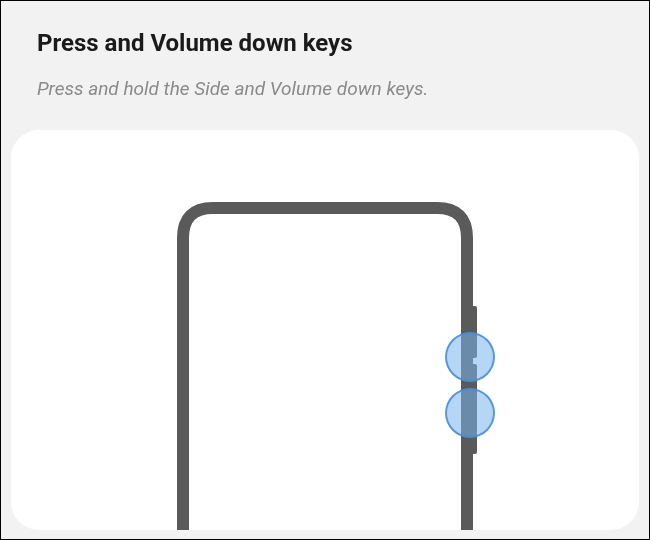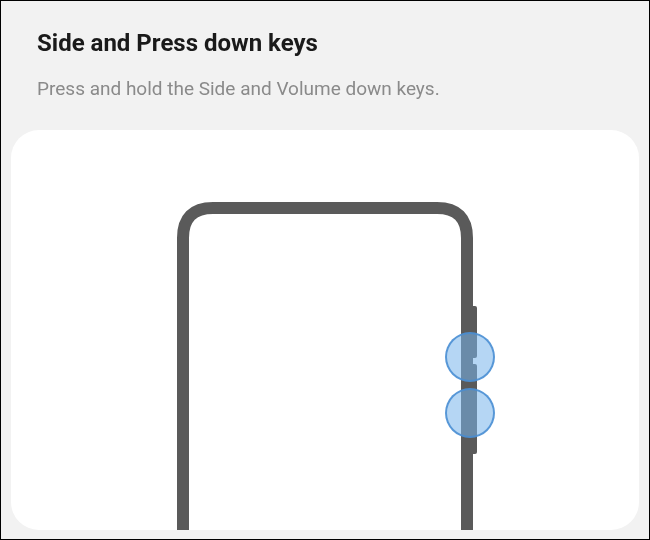--- a/index.html
+++ b/index.html
@@ -22,20 +22,21 @@
     .title {
       font-size: 24px;
       font-weight: 700;
       color: #1a1a1a;
       margin-bottom: 20px;
     }
     .subtitle {
       font-size: 19px;
       color: #8a8a8a;
       font-weight: 400;
+      font-style: italic;
     }
     .card {
       background: #ffffff;
       margin: 12px 10px 0 10px;
       border-radius: 28px;
       height: 400px;
       position: relative;
       overflow: hidden;
     }
     .phone-illustration {
@@ -82,21 +83,21 @@
     }
     .side-button-lower {
       top: 162px;
       height: 90px;
     }
   </style>
 </head>
 <body>
 
 <div class="header">
-  <h1 class="title">Side and Press down keys</h1>
+  <h1 class="title">Press and Volume down keys</h1>
   <p class="subtitle">Press and hold the Side and Volume down keys.</p>
 </div>
 
 <div class="card">
   <div class="phone-illustration">
     <svg class="phone-outline" viewBox="0 0 296 340" xmlns="http://www.w3.org/2000/svg">
       <path d="M 6 340 L 6 36 Q 6 6 36 6 L 260 6 Q 290 6 290 36 L 290 340" fill="none" stroke="#5a5a5a" stroke-width="12" stroke-linecap="butt"></path>
     </svg>
     <div class="side-button side-button-upper"></div>
     <div class="side-button side-button-lower"></div>

